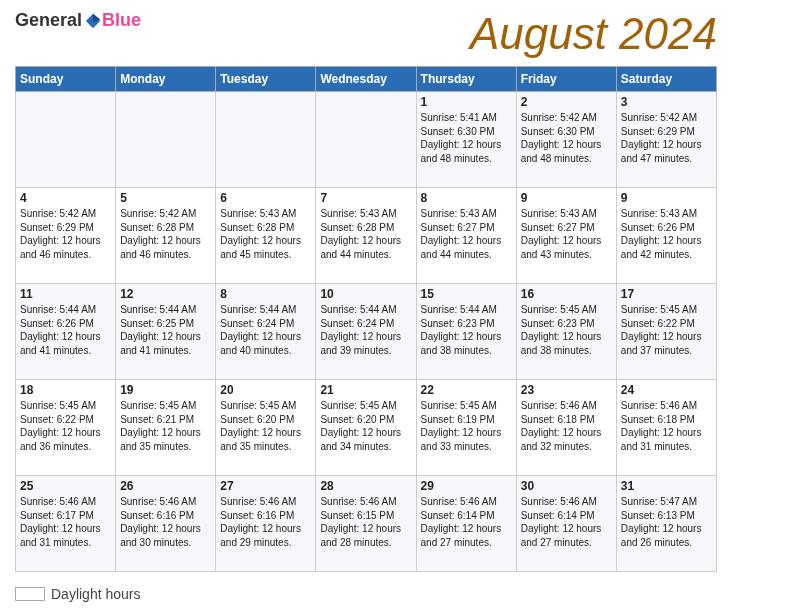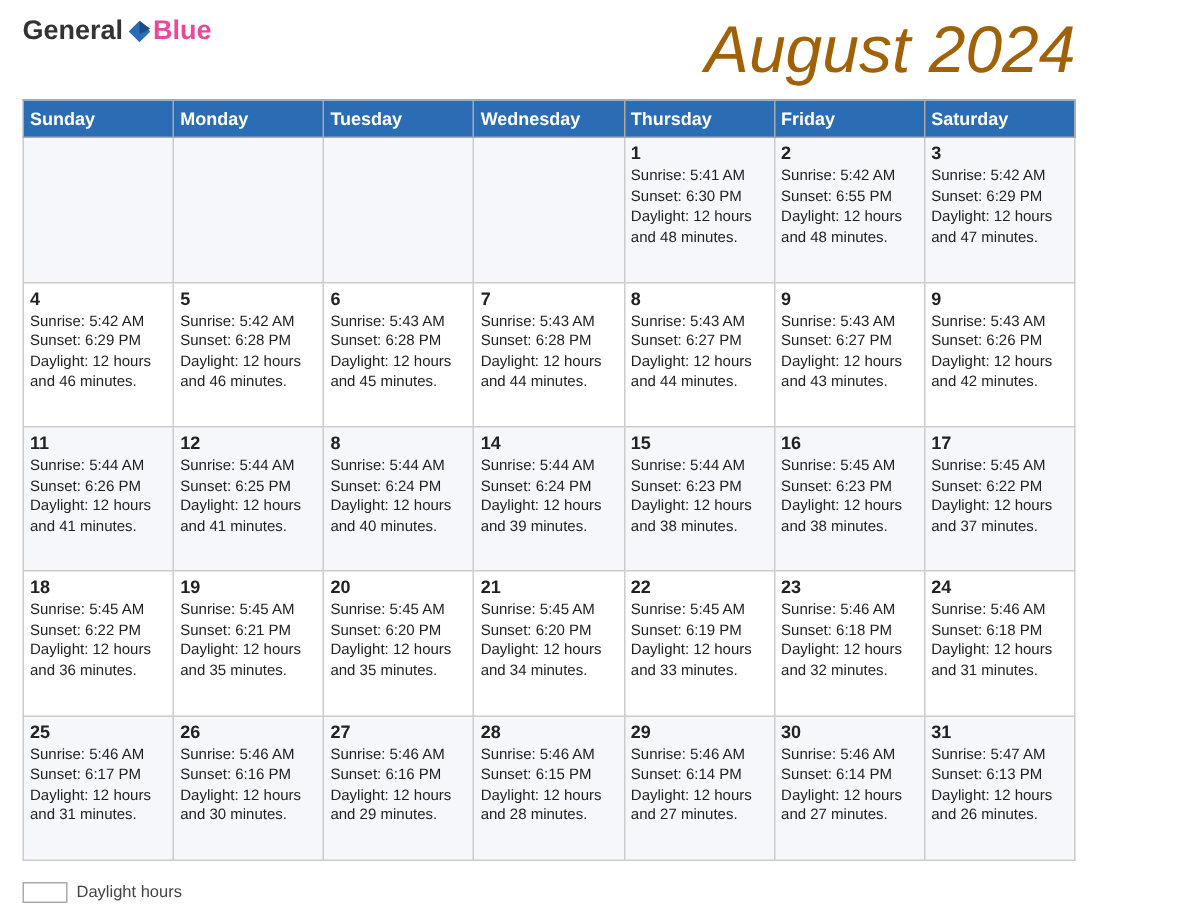--- a/index.html
+++ b/index.html
@@ -99,21 +99,21 @@
       line-height: 1.35;
       color: #222;
     }
     .empty-cell {
       background: #f5f7fa !important;
     }
     .footer {
       display: flex;
       align-items: center;
       margin-top: 14px;
-      font-size: 11px;
+      font-size: 14px;
       color: #444;
     }
     .footer-box {
       width: 30px;
       height: 14px;
       background: #fff;
       border: 1px solid #aaa;
       margin-right: 6px;
       display: inline-block;
     }
@@ -159,21 +159,21 @@
           <td>
             <span class="day-num">1</span>
             <div class="day-info">Sunrise: 5:41 AM
 Sunset: 6:30 PM
 Daylight: 12 hours
 and 48 minutes.</div>
           </td>
           <td>
             <span class="day-num">2</span>
             <div class="day-info">Sunrise: 5:42 AM
-Sunset: 6:55 PM
+Sunset: 6:30 PM
 Daylight: 12 hours
 and 48 minutes.</div>
           </td>
           <td>
             <span class="day-num">3</span>
             <div class="day-info">Sunrise: 5:42 AM
 Sunset: 6:29 PM
 Daylight: 12 hours
 and 47 minutes.</div>
           </td>
@@ -245,21 +245,21 @@
 and 41 minutes.</div>
           </td>
           <td>
             <span class="day-num">8</span>
             <div class="day-info">Sunrise: 5:44 AM
 Sunset: 6:24 PM
 Daylight: 12 hours
 and 40 minutes.</div>
           </td>
           <td>
-            <span class="day-num">14</span>
+            <span class="day-num">10</span>
             <div class="day-info">Sunrise: 5:44 AM
 Sunset: 6:24 PM
 Daylight: 12 hours
 and 39 minutes.</div>
           </td>
           <td>
             <span class="day-num">15</span>
             <div class="day-info">Sunrise: 5:44 AM
 Sunset: 6:23 PM
 Daylight: 12 hours

